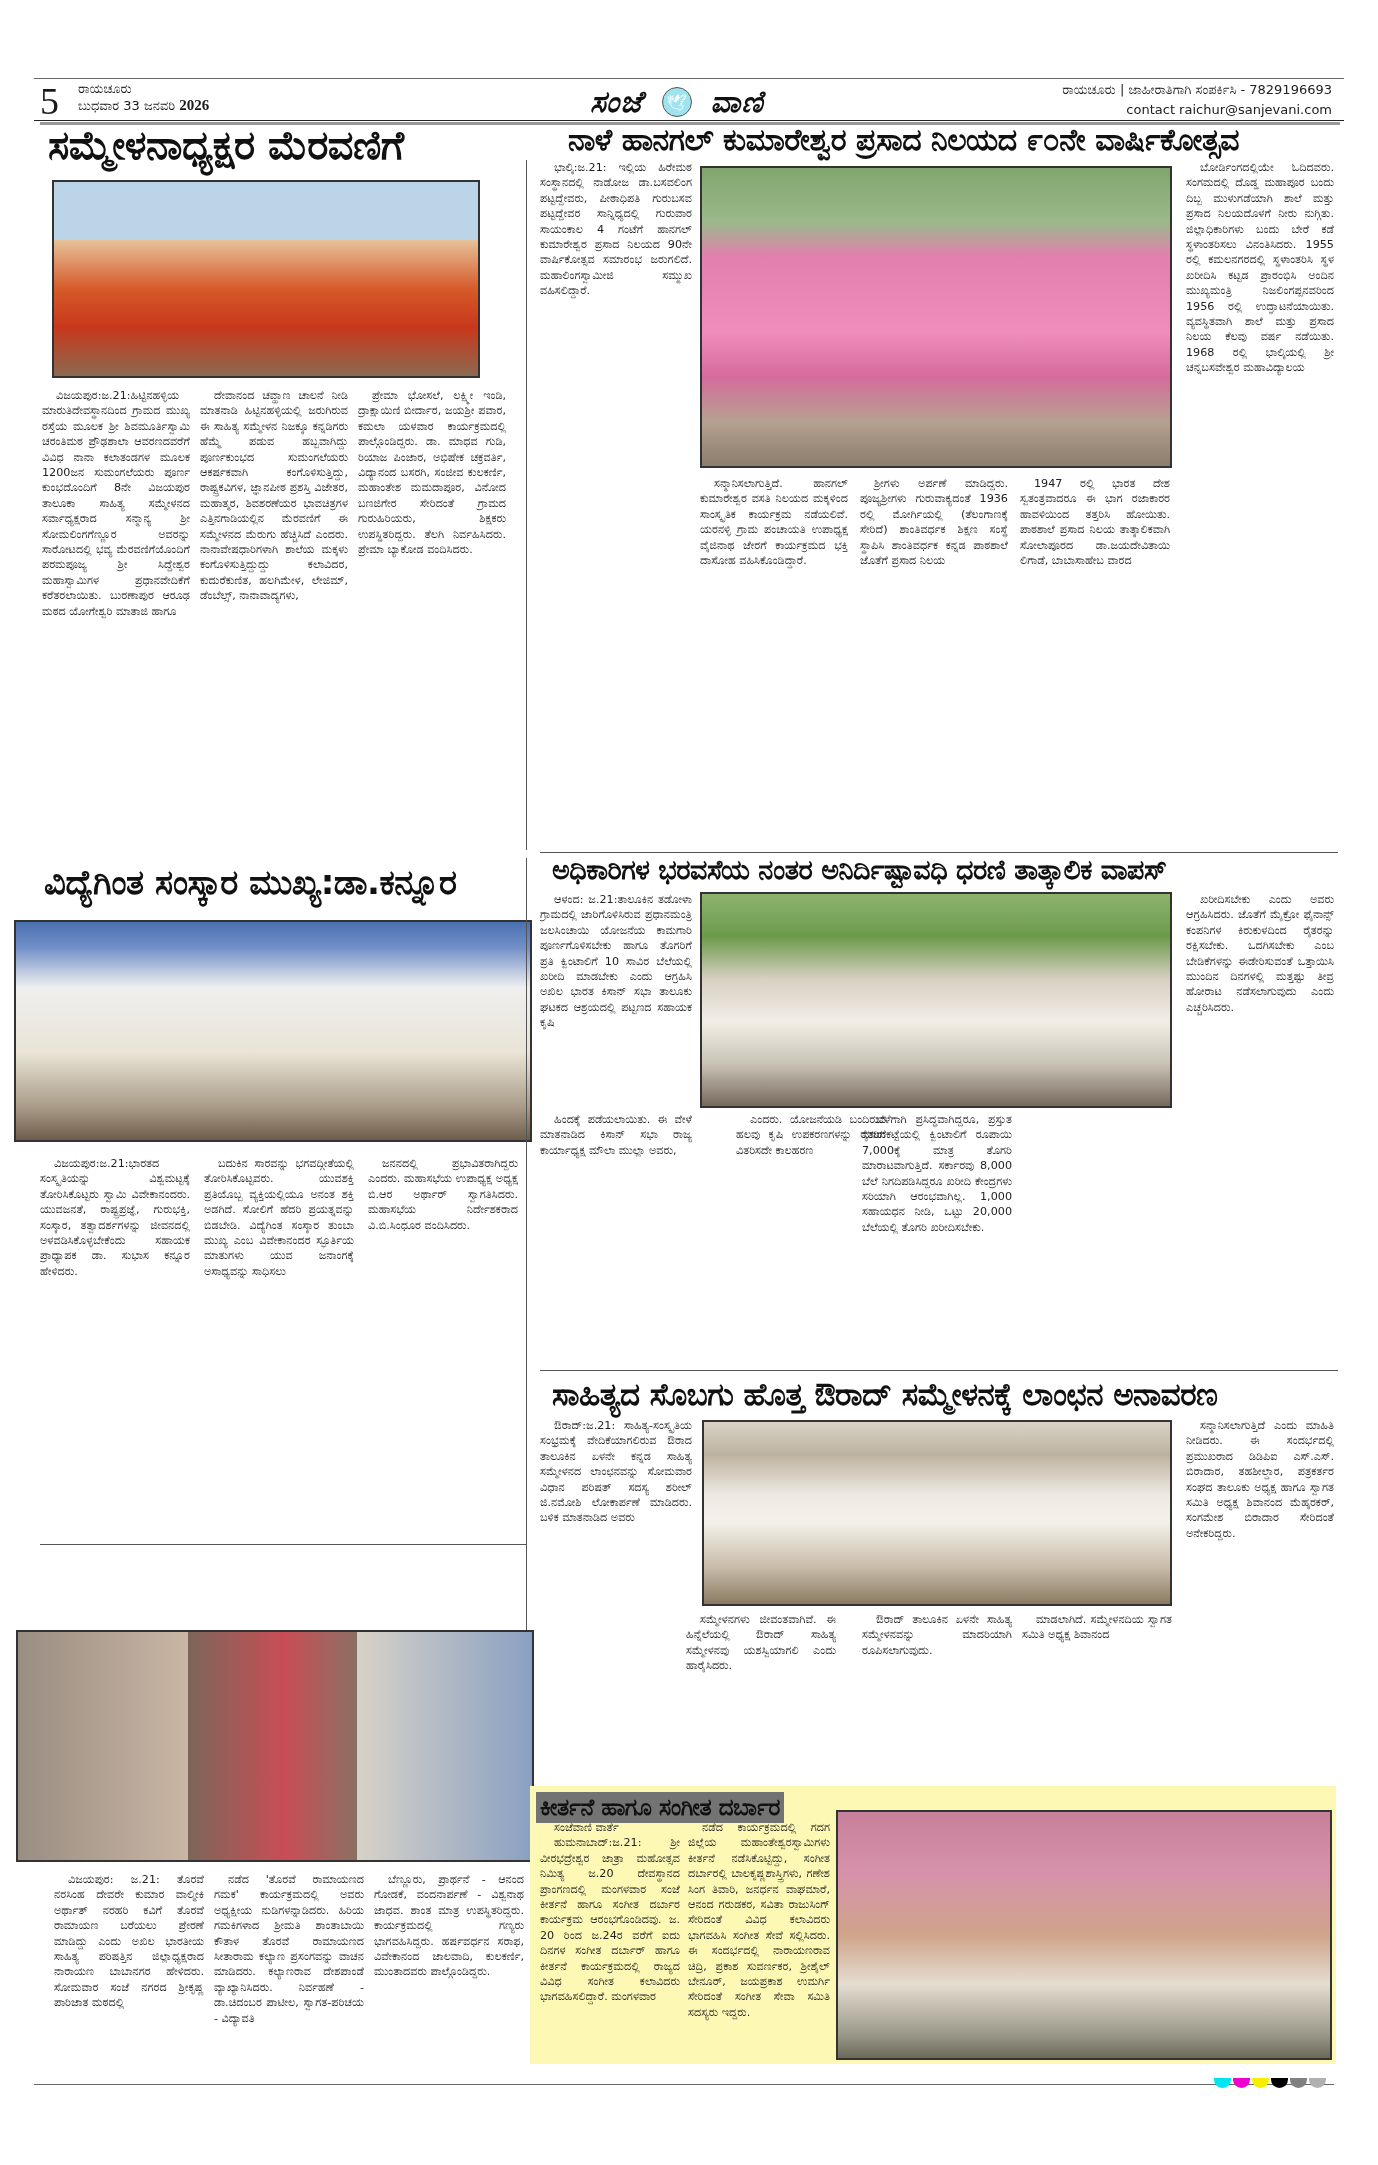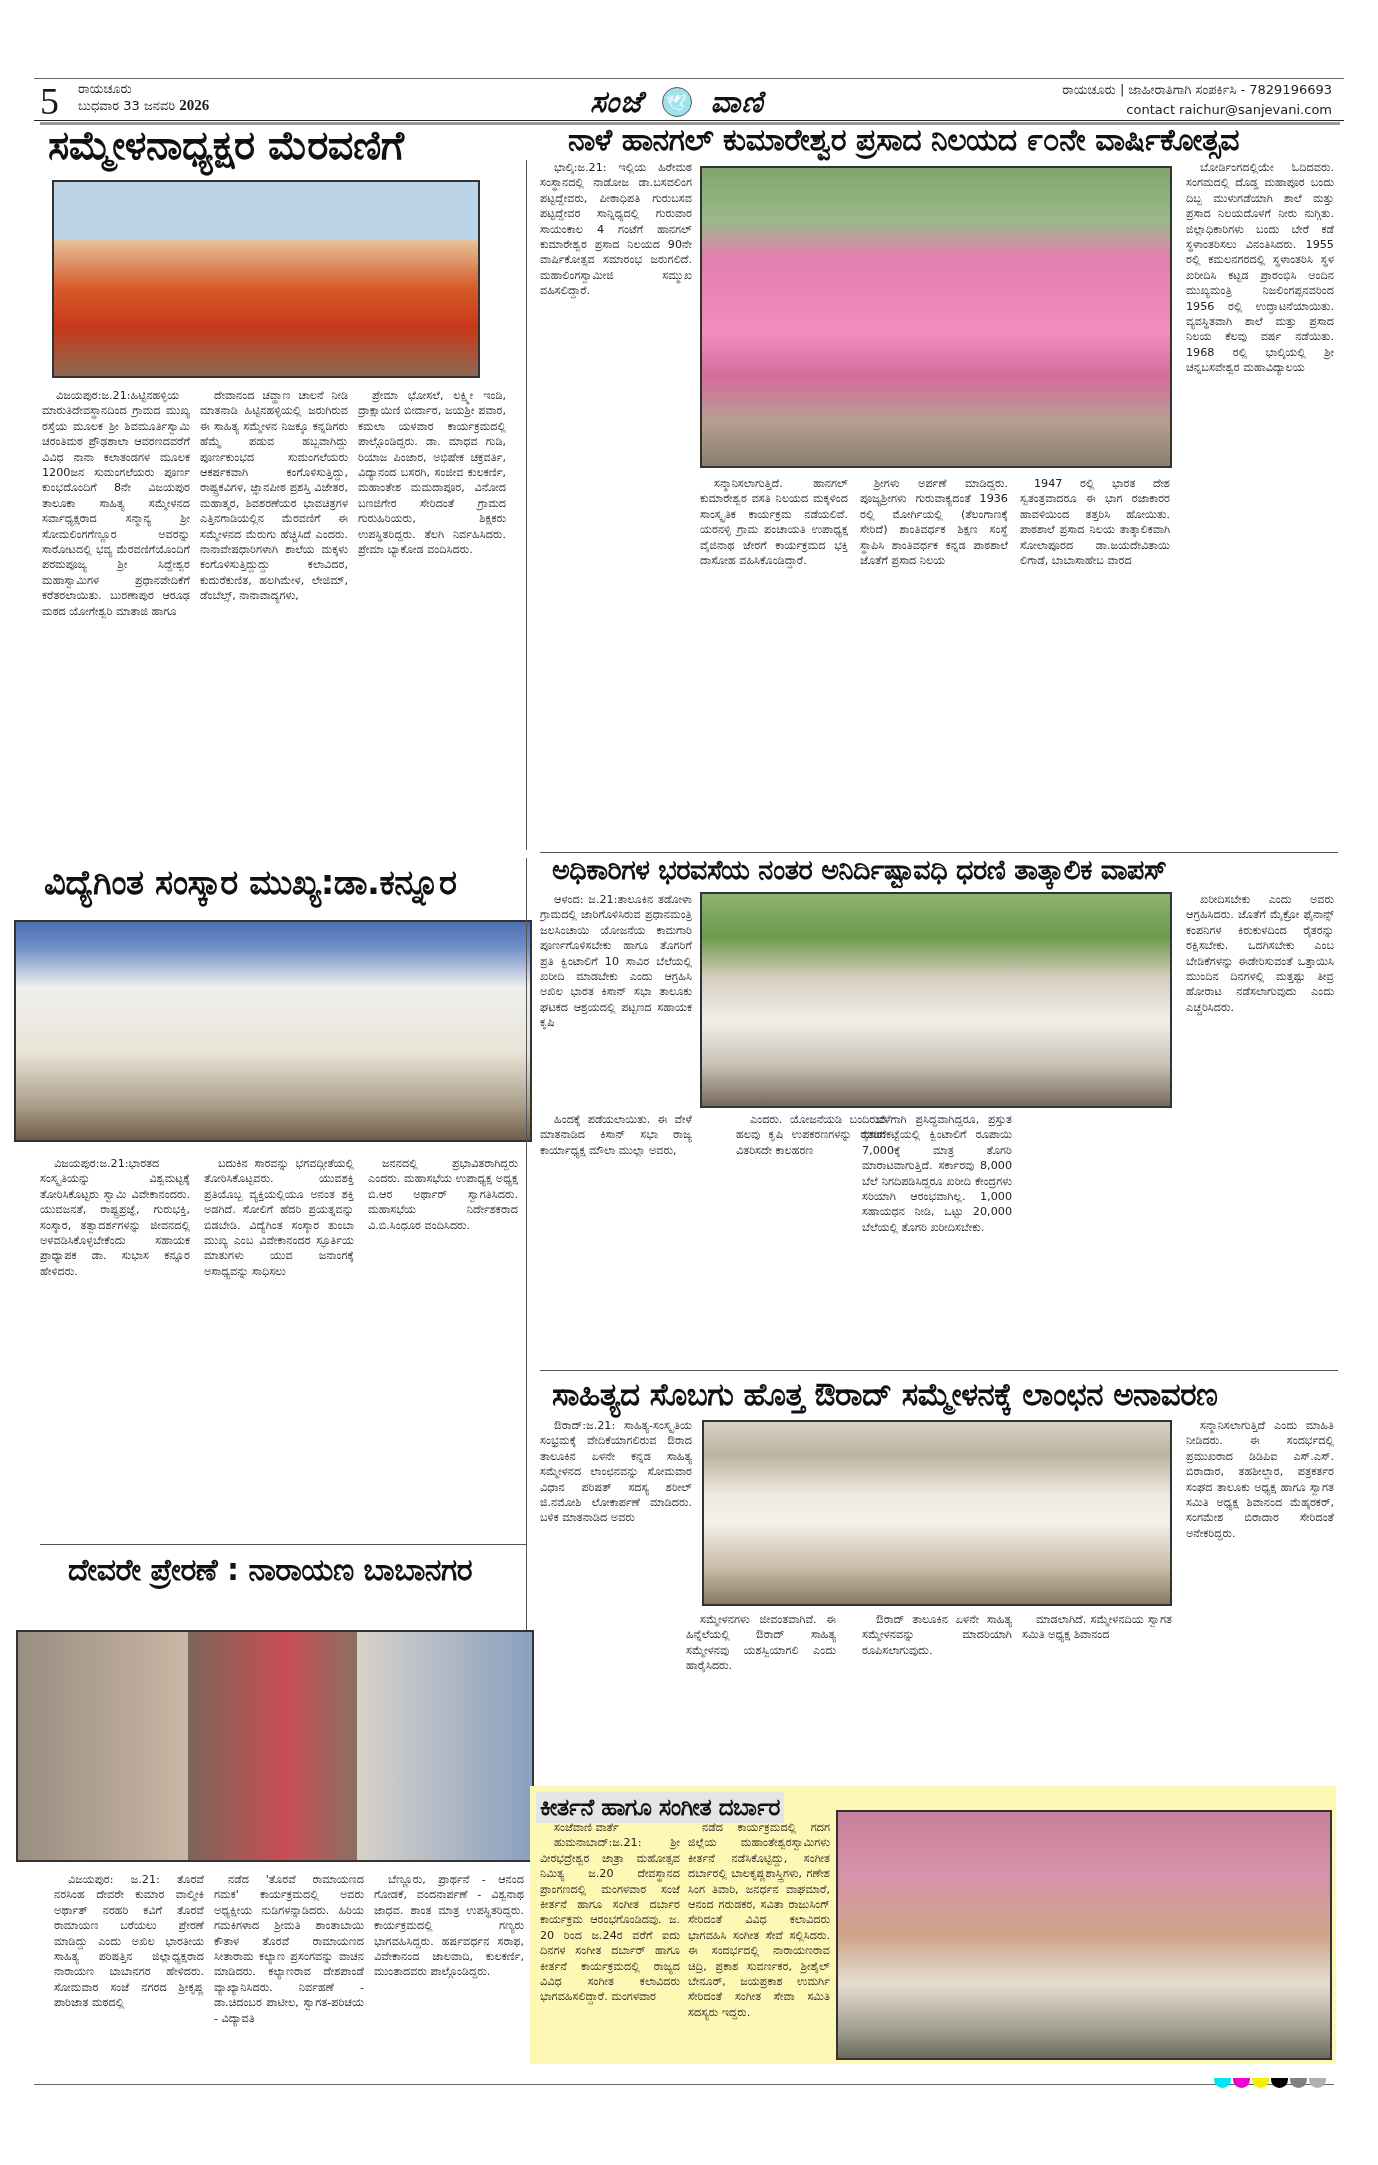--- a/index.html
+++ b/index.html
@@ -20,21 +20,21 @@
   .contact { right: 46px; top: 80px; text-align: right; font-size: 13px; line-height: 20px; color: #222; }
 
   
   .hl { position: absolute; font-weight: bold; color: #111; white-space: nowrap; letter-spacing: -0.5px; }
   .hl-1 { left: 48px; top: 122px; font-size: 40px; }
   .hl-2 { left: 568px; top: 122px; font-size: 30px; }
   .hl-3 { left: 44px; top: 862px; font-size: 34px; }
   .hl-4 { left: 552px; top: 854px; font-size: 27px; }
   .hl-5 { left: 552px; top: 1376px; font-size: 31px; }
   .hl-6 { left: 0; width: 540px; top: 1548px; font-size: 30px; text-align: center; line-height: 44px; }
-  .hl-7 { left: 536px; top: 1792px; font-size: 23px; background: #e5e5e5; padding: 2px 4px; }
+  .hl-7 { left: 536px; top: 1792px; font-size: 23px; background: #737373; padding: 2px 4px; }
 
   
   .photo { position: absolute; border: 2px solid #333; overflow: hidden; }
   .photo-procession { left: 52px; top: 180px; width: 428px; height: 198px; background: linear-gradient(180deg,#bcd4e8 0%,#bcd4e8 30%,#e6c29a 30%,#d65a2a 55%,#c8381c 75%,#8c6a50 100%); }
   .photo-students { left: 700px; top: 166px; width: 472px; height: 302px; background: linear-gradient(180deg,#7fa66d 0%,#9bb98a 18%,#e37fae 30%,#f08dbd 55%,#d66b9c 70%,#b5a18f 85%,#8b7d6d 100%); }
   .photo-kannur { left: 14px; top: 920px; width: 518px; height: 222px; background: linear-gradient(180deg,#4a6fb0 0%,#7391c8 12%,#efefef 30%,#e9e4d6 60%,#a99b88 85%,#6d5d4a 100%); }
   .photo-protest { left: 700px; top: 892px; width: 472px; height: 216px; background: linear-gradient(180deg,#8db36f 0%,#6c9a4b 20%,#d7cfc2 40%,#f2efe6 60%,#c9c3b6 80%,#76695c 100%); }
   .photo-launch { left: 702px; top: 1420px; width: 470px; height: 186px; background: linear-gradient(180deg,#d9d2c4 0%,#bdb29f 18%,#eeeae2 40%,#f4f1ea 55%,#c8bca8 80%,#8a7a63 100%); }
   .photo-ramayana { left: 16px; top: 1630px; width: 518px; height: 232px; background: linear-gradient(90deg,#9a8d82 0%,#c9b6a4 33%,#7c6658 33%,#c94d56 52%,#8a7062 66%,#d7d2c8 66%,#8aa0c2 100%); }
   .photo-kirtane { left: 836px; top: 1810px; width: 496px; height: 250px; background: linear-gradient(180deg,#c77f9a 0%,#d792ab 25%,#cfa48a 50%,#e5ddd1 70%,#9c9a8a 90%,#6a6a5a 100%); }
@@ -153,21 +153,20 @@
   </div>
 <div class="col" style="left:1022px; top:1612px; width:150px; height:170px;">
     <p>ಮಾಡಲಾಗಿದೆ. ಸಮ್ಮೇಳನದಿಯ ಸ್ವಾಗತ ಸಮಿತಿ ಅಧ್ಯಕ್ಷ ಶಿವಾನಂದ</p>
   </div>
 <div class="col" style="left:1186px; top:1418px; width:148px; height:364px;">
     <p>ಸನ್ಮಾನಿಸಲಾಗುತ್ತಿದೆ ಎಂದು ಮಾಹಿತಿ ನೀಡಿದರು. ಈ ಸಂದರ್ಭದಲ್ಲಿ ಪ್ರಮುಖರಾದ ಡಿಡಿಪಿಐ ಎಸ್.ಎಸ್. ಬಿರಾದಾರ, ತಹಶೀಲ್ದಾರ, ಪತ್ರಕರ್ತರ ಸಂಘದ ತಾಲೂಕು ಅಧ್ಯಕ್ಷ ಹಾಗೂ ಸ್ವಾಗತ ಸಮಿತಿ ಅಧ್ಯಕ್ಷ ಶಿವಾನಂದ ಮೆಹ್ಕರಕರ್, ಸಂಗಮೇಶ ಬಿರಾದಾರ ಸೇರಿದಂತೆ ಅನೇಕರಿದ್ದರು.</p>
   </div>
 
 <div class="hrule" style="left:40px; top:1544px; width:486px;"></div>
 <div class="hl hl-6">
-  <div>ದೇವರೇ ಪ್ರೇರಣೆ : ನಾರಾಯಣ ಬಾಬಾನಗರ</div>
 </div>
 <div class="photo photo-ramayana"></div>
 <div class="col" style="left:54px; top:1872px; width:150px; height:190px;">
     <p>ವಿಜಯಪುರ: ಜ.21: ತೊರವೆ ನರಸಿಂಹ ದೇವರೇ ಕುಮಾರ ವಾಲ್ಮೀಕಿ ಅರ್ಥಾತ್ ನರಹರಿ ಕವಿಗೆ ತೊರವೆ ರಾಮಾಯಣ ಬರೆಯಲು ಪ್ರೇರಣೆ ಮಾಡಿದ್ದು ಎಂದು ಅಖಿಲ ಭಾರತೀಯ ಸಾಹಿತ್ಯ ಪರಿಷತ್ತಿನ ಜಿಲ್ಲಾಧ್ಯಕ್ಷರಾದ ನಾರಾಯಣ ಬಾಬಾನಗರ ಹೇಳಿದರು. ಸೋಮವಾರ ಸಂಜೆ ನಗರದ ಶ್ರೀಕೃಷ್ಣ ಪಾರಿಜಾತ ಮಠದಲ್ಲಿ</p>
   </div>
 <div class="col" style="left:214px; top:1872px; width:150px; height:190px;">
     <p>ನಡೆದ 'ತೊರವೆ ರಾಮಾಯಣದ ಗಮಕ' ಕಾರ್ಯಕ್ರಮದಲ್ಲಿ ಅವರು ಅಧ್ಯಕ್ಷೀಯ ನುಡಿಗಳನ್ನಾಡಿದರು. ಹಿರಿಯ ಗಮಕಿಗಳಾದ ಶ್ರೀಮತಿ ಶಾಂತಾಬಾಯಿ ಕೌತಾಳ ತೊರವೆ ರಾಮಾಯಣದ ಸೀತಾರಾಮ ಕಲ್ಯಾಣ ಪ್ರಸಂಗವನ್ನು ವಾಚನ ಮಾಡಿದರು. ಕಲ್ಯಾಣರಾವ ದೇಶಪಾಂಡೆ ವ್ಯಾಖ್ಯಾನಿಸಿದರು. ನಿರ್ವಹಣೆ - ಡಾ.ಚಿದಂಬರ ಪಾಟೀಲ, ಸ್ವಾಗತ-ಪರಿಚಯ - ವಿದ್ಯಾವತಿ</p>
   </div>
 <div class="col" style="left:374px; top:1872px; width:150px; height:190px;">
     <p>ಬೆಣ್ಣೂರು, ಪ್ರಾರ್ಥನೆ - ಆನಂದ ಗೋಡಕೆ, ವಂದನಾರ್ಪಣೆ - ವಿಶ್ವನಾಥ ಜಾಧವ. ಶಾಂತ ಮಾತ್ರ ಉಪಸ್ಥಿತರಿದ್ದರು. ಕಾರ್ಯಕ್ರಮದಲ್ಲಿ ಗಣ್ಯರು ಭಾಗವಹಿಸಿದ್ದರು. ಹರ್ಷವರ್ಧನ ಸರಾಫ, ವಿವೇಕಾನಂದ ಜಾಲವಾದಿ, ಕುಲಕರ್ಣಿ, ಮುಂತಾದವರು ಪಾಲ್ಗೊಂಡಿದ್ದರು.</p>

